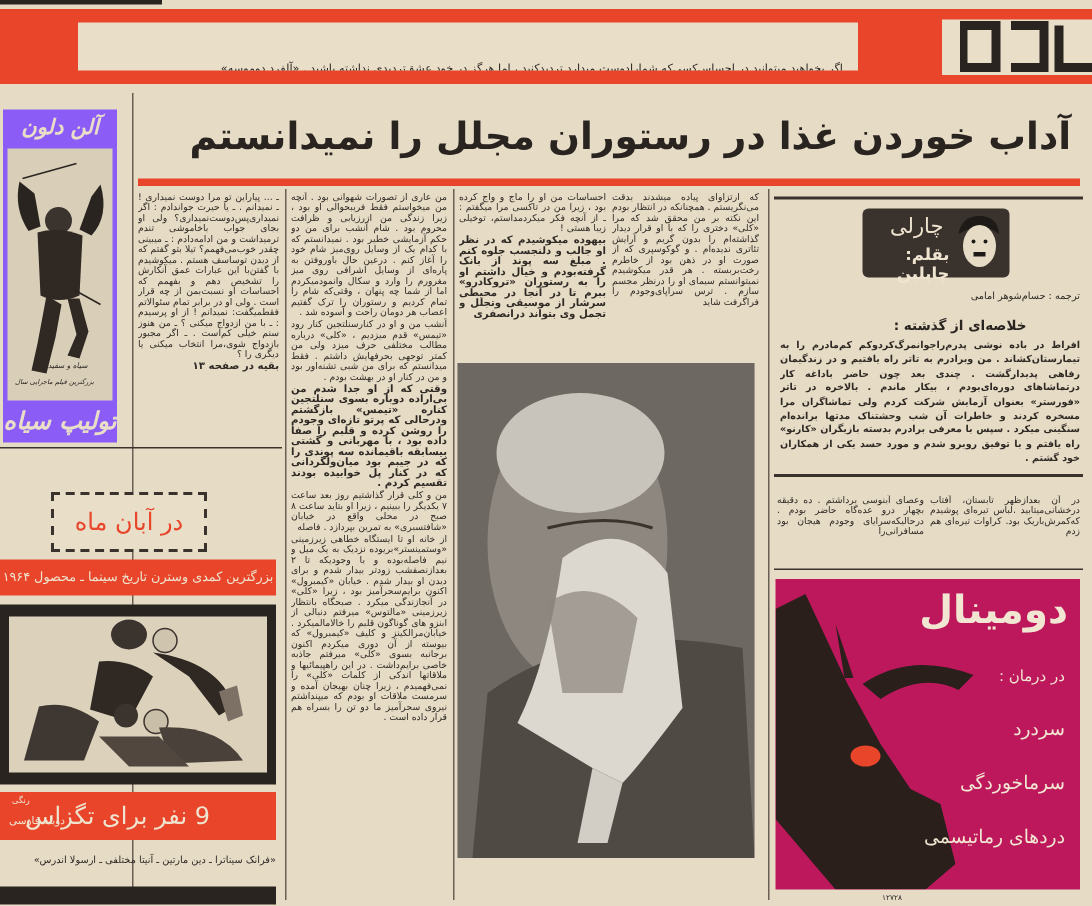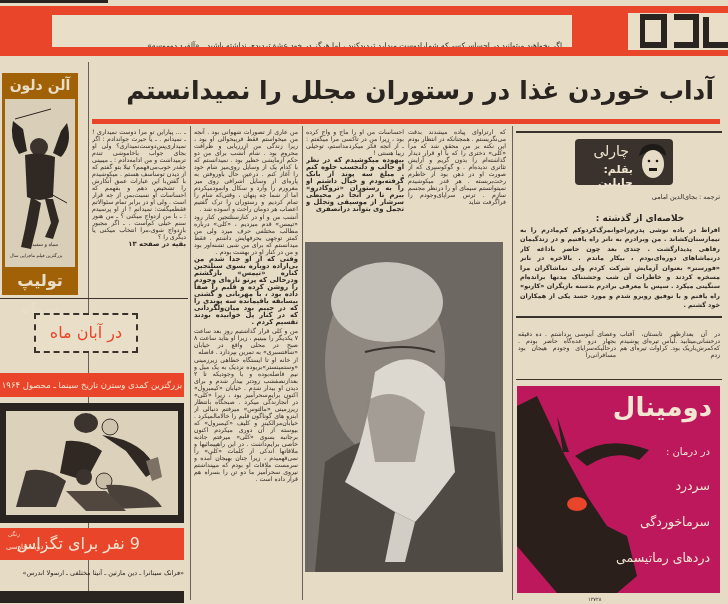--- a/index.html
+++ b/index.html
@@ -18,36 +18,36 @@
     font-size: 30px; color: #2a2420; letter-spacing: 2px; line-height: 34px; }
 
   
   .headline { position: absolute; left: 92px; top: 68px; width: 632px; height: 46px; direction: rtl;
     font-family: "DejaVu Sans", sans-serif; font-weight: bold; font-size: 25px; line-height: 46px; color: #2a2420; text-align: right; padding-right: 10px; }
   .headline-rule { position: absolute; left: 92px; top: 119px; width: 628px; height: 5px; background: #e8452a; }
   .vline { position: absolute; background: #6a5f55; width: 1px; }
   .hline { position: absolute; background: #3a322c; height: 2px; }
 
   
-  .ad-delon { position: absolute; left: 2px; top: 73px; width: 76px; height: 222px; background: #a16207; }
+  .ad-delon { position: absolute; left: 2px; top: 73px; width: 76px; height: 222px; background: #8b5cf6; font-style: italic; }
   .ad-delon .title { position: absolute; top: 4px; left: 0; width: 100%; text-align: center; color: #e9dec8;
     font-weight: bold; font-size: 14px; direction: rtl; }
   .ad-delon .photo { position: absolute; left: 3px; top: 26px; width: 70px; height: 168px; background: #d9cfb9; overflow: hidden; }
   .ad-delon .caption1 { position: absolute; left: 30px; top: 168px; font-size: 5px; direction: rtl; color: #2a2420; }
   .ad-delon .caption2 { position: absolute; left: 8px; top: 180px; font-size: 4.5px; direction: rtl; color: #2a2420; }
   .ad-delon .bottom { position: absolute; bottom: 0; left: 0; width: 100%; height: 28px; text-align: center; color: #e9dec8;
     font-weight: bold; font-size: 16px; line-height: 28px; direction: rtl; }
 
   .col-text { position: absolute; font-size: 6.2px; line-height: 7px; direction: rtl; text-align: justify; color: #2f2924; overflow: hidden; }
   .col-text p { margin-bottom: 1px; }
   .col-text .bold { font-weight: bold; font-size: 6.8px; }
 
   
   .ad-aban { position: absolute; left: 0; top: 303px; width: 186px; height: 300px; }
-  .aban-frame { position: absolute; left: 34px; top: 10px; width: 104px; height: 40px; border: 2px dashed #3a322c;
+  .aban-frame { position: absolute; left: 34px; top: 25px; width: 104px; height: 40px; border: 2px dashed #3a322c;
     background: #e9dec8; text-align: center; line-height: 36px; color: #e8452a; font-size: 16px; direction: rtl; }
   .aban-bar { position: absolute; left: 0; top: 70px; width: 184px; height: 24px; background: #e8452a; color: #efe4cf;
     font-size: 8.5px; line-height: 24px; text-align: center; direction: rtl; white-space: nowrap; }
   .aban-photo { position: absolute; left: 0; top: 100px; width: 184px; height: 120px; background: #2a2420; }
   .aban-photo .inner { position: absolute; left: 6px; top: 8px; width: 172px; height: 104px; background: #dcd2bc; overflow: hidden; }
   .aban-title-bar { position: absolute; left: 0; top: 225px; width: 184px; height: 32px; background: #e8452a; }
   .aban-title { position: absolute; right: 44px; top: 4px; color: #efe4cf; font-size: 16px; direction: rtl; line-height: 24px; }
   .aban-sub1 { position: absolute; left: 8px; top: 3px; color: #efe4cf; font-size: 5.5px; direction: rtl; }
   .aban-sub2 { position: absolute; left: 6px; top: 15px; color: #efe4cf; font-size: 7px; direction: rtl; }
   .aban-cast { position: absolute; left: 0; top: 262px; width: 184px; height: 16px; font-size: 6.5px; line-height: 16px;
@@ -186,21 +186,21 @@
     <div class="t1">چارلی</div>
     <div class="t2">بقلم: چاپلین</div>
     <svg class="face" viewBox="0 0 34 40">
       <path d="M4 14 Q6 2 18 2 Q30 2 31 14 L28 12 Q18 6 8 12 Z" fill="#1e1a17"></path>
       <ellipse cx="18" cy="22" rx="11" ry="14" fill="#e6dcc6"></ellipse>
       <rect x="14" y="26" width="8" height="3" fill="#1e1a17"></rect>
       <circle cx="14" cy="19" r="1.3" fill="#1e1a17"></circle>
       <circle cx="22" cy="19" r="1.3" fill="#1e1a17"></circle>
     </svg>
   </div>
-  <div class="translator">ترجمه : بجای‌الدین امامی</div>
+  <div class="translator">ترجمه : حسام‌شوهر امامی</div>
   <div class="summary-title">خلاصه‌ای از گذشته :</div>
   <div class="col-text" style="left:520px; top:226px; width:200px; height:86px; font-weight:bold; font-size:6.4px; line-height:9.4px;">افراط در باده نوشی پدرم‌راجوانمرگ‌کردوکم کم‌مادرم را به تیمارستان‌کشاند . من وبرادرم به تاتر راه یافتیم و در زندگیمان رفاهی پدیدارگشت . چندی بعد چون حاضر باداغه کار درتماشاهای دوره‌ای‌بودم ، بیکار ماندم . بالاخره در تاتر «فورستر» بعنوان آزمایش شرکت کردم ولی تماشاگران مرا مسخره کردند و خاطرات آن شب وحشتناک مدتها برانده‌ام سنگینی میکرد . سپس با معرفی برادرم بدسته بازیگران «کارنو» راه یافتم و با توفیق روبرو شدم و مورد حسد یکی از همکاران خود گشتم .</div>
   <div class="hline" style="left:516px; top:316px; width:206px;"></div>
 
   <div class="col-text" style="left:620px; top:330px; width:100px; height:44px;">در آن بعدازظهر تابستان، آفتاب درخشانی‌میتابید .لباس تیره‌ای پوشیدم که‌کمرش‌باریک بود. کراوات تیره‌ای هم زدم</div>
   <div class="col-text" style="left:518px; top:330px; width:98px; height:44px;">وعصای آبنوسی برداشتم . ده دقیقه بچهار درو عده‌گاه حاضر بودم . درحالیکه‌سرایای وجودم هیجان بود مسافرانی‌را</div>
   <div class="hline" style="left:516px; top:379px; width:206px; height:1px;"></div>
 
   <div class="ad-dominal">
     <svg width="203" height="207" viewBox="0 0 203 207" style="position:absolute;left:0;top:0;">

